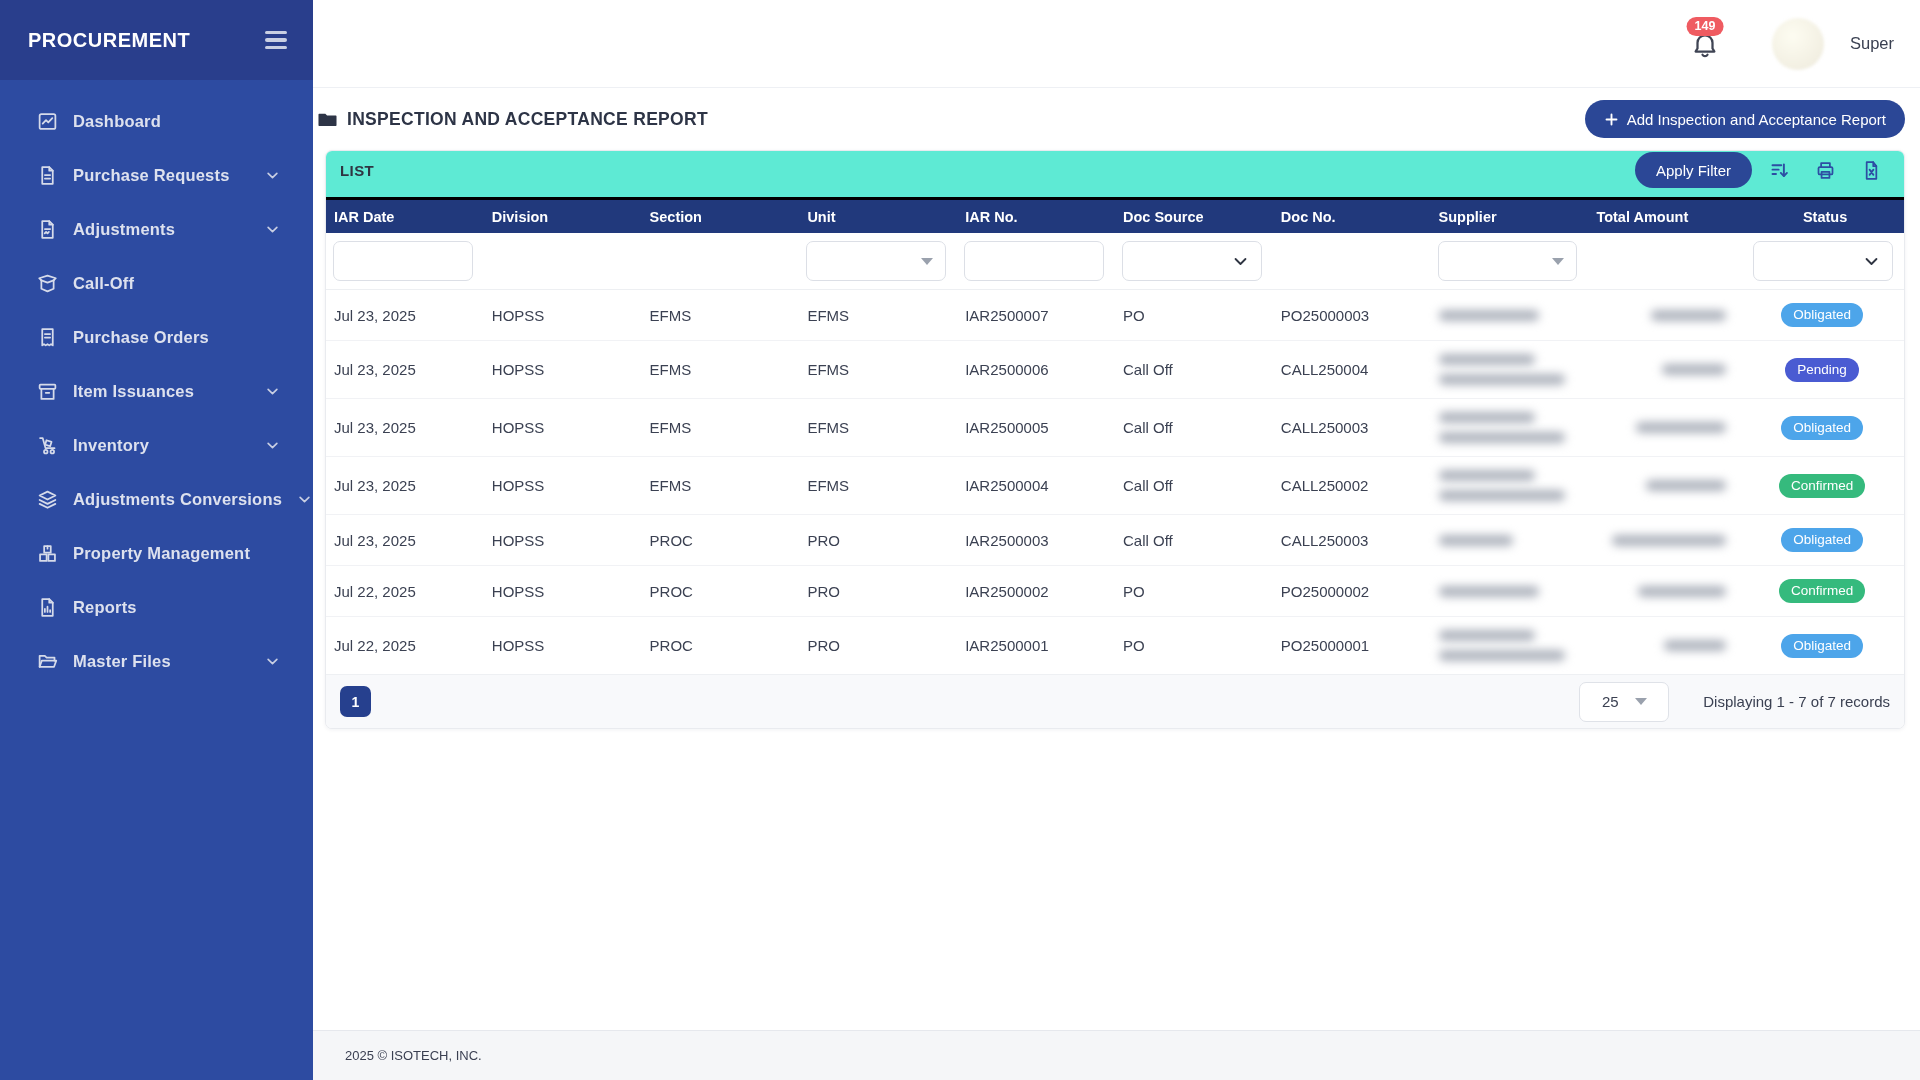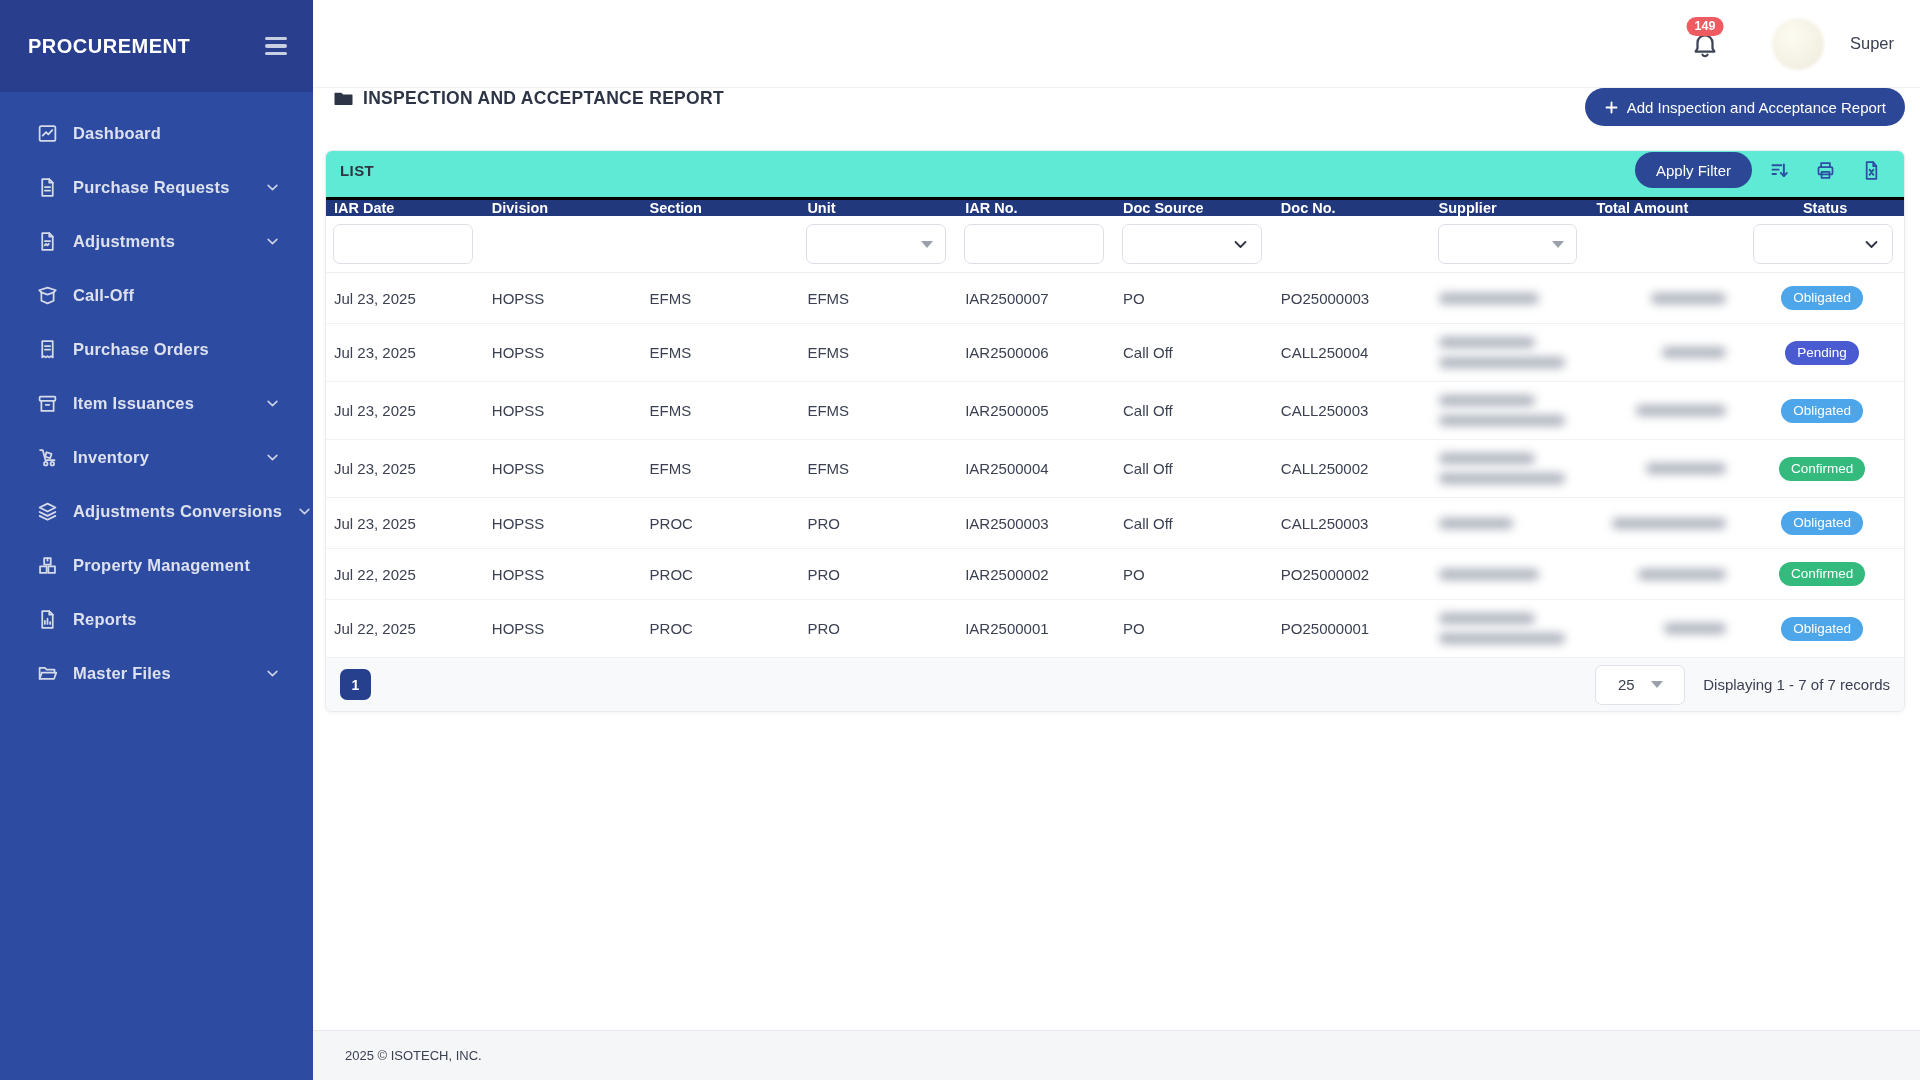--- a/index.html
+++ b/index.html
@@ -1,21 +1,21 @@
 <!DOCTYPE html>
 <html><head>
 <meta charset="utf-8">
 <style>
   * { margin:0; padding:0; box-sizing:border-box; }
   html,body { width:1920px; height:1080px; font-family:"Liberation Sans", sans-serif; background:#fff; overflow:hidden; }
   .app { display:flex; width:1920px; height:1080px; }
 
   
   .sidebar { width:313px; min-width:313px; height:1080px; background:#2d4ba1; display:flex; flex-direction:column; }
-  .sidebar-header { height:92px; background:#293e8c; display:flex; align-items:center; justify-content:space-between; padding:0 26px 0 28px; }
+  .sidebar-header { height:80px; background:#293e8c; display:flex; align-items:center; justify-content:space-between; padding:0 26px 0 28px; }
   .brand { color:#fff; font-size:20px; font-weight:800; letter-spacing:.5px; }
   .hamburger { display:flex; flex-direction:column; gap:4px; cursor:pointer; }
   .hamburger i { display:block; width:22px; height:3.5px; background:#c9cfe3; border-radius:2px; }
   .sidebar-nav { padding-top:14px; display:flex; flex-direction:column; }
   .nav-item { position:relative; height:54px; margin:0 13px; border-radius:10px; display:flex; align-items:center; gap:15px; padding:0 20px 0 24px; color:#dde1ee; cursor:pointer; }
   .nav-item.active { background:rgba(10,18,52,0.30); }
   .nav-item .nico { width:21px; height:21px; flex:0 0 21px; color:#d6dbea; display:flex; align-items:center; }
   .nav-item .nico svg { width:21px; height:21px; }
   .nav-item .nlabel { font-size:16.5px; font-weight:700; letter-spacing:.2px; white-space:nowrap; }
   .nav-item .chev { margin-left:auto; color:#c9cfe3; display:flex; }
@@ -25,39 +25,39 @@
   .main { flex:1; display:flex; flex-direction:column; background:#fff; }
   .topbar { height:88px; min-height:88px; border-bottom:1px solid #eef0f4; display:flex; align-items:center; justify-content:flex-end; padding-right:26px; gap:26px; background:#fff; }
   .bell-wrap { position:relative; margin-right:26px; cursor:pointer; }
   .bell { color:#3f4454; display:flex; }
   .bell svg { width:30px; height:30px; }
   .nbadge { position:absolute; top:-12px; left:50%; transform:translateX(-50%); background:#ef5b61; color:#fff; font-size:12.5px; font-weight:700; padding:3px 8px 4px; border-radius:999px; line-height:1; }
   .avatar { width:52px; height:52px; border-radius:50%; background:radial-gradient(circle at 40% 35%, #fdfcf1, #f2efe2 70%, #ecebe2); filter:blur(1.5px); }
   .username { font-size:16.5px; color:#3b4152; font-weight:500; }
 
   
-  .page-head { height:62px; min-height:62px; display:flex; align-items:flex-start; justify-content:space-between; padding:0 15px 0 20px; }
+  .page-head { height:62px; min-height:62px; display:flex; align-items:center; justify-content:space-between; padding:0 15px 0 4px; }
   .page-title-wrap { display:flex; align-items:center; gap:9px; color:#2d3446; }
   .page-title-wrap svg { width:21px; height:21px; }
   .page-title { font-size:17.5px; font-weight:700; letter-spacing:.3px; color:#2d3446; }
   .btn-pill { display:flex; align-items:center; gap:8px; background:#2b4796; color:#fff; border:none; border-radius:999px; font-family:inherit; font-size:15px; cursor:pointer; }
   .add-btn { height:38px; padding:0 19px; }
   .add-btn .plus svg { width:15px; height:15px; display:block; }
 
   
   .card { margin:0 15px 0 12px; border:1px solid #e9ebef; border-radius:7px; box-shadow:0 1px 4px rgba(20,30,60,.06); overflow:hidden; background:#fff; }
   .card-head { height:49px; background:#5eead4; border-bottom:3px solid #000000; display:flex; align-items:center; justify-content:space-between; padding:0 14px 8px 14px; }
   .card-title { font-size:15px; font-weight:700; color:#2f3542; letter-spacing:.4px; }
   .card-tools { display:flex; align-items:center; gap:8px; }
   .apply-btn { height:36px; padding:0 21px; font-weight:500; }
   .tool-btn { width:38px; height:38px; border:none; background:transparent; border-radius:50%; color:#2d4ea3; display:flex; align-items:center; justify-content:center; cursor:pointer; }
   .tool-btn svg { width:21px; height:21px; }
 
   .grid-row { display:grid; grid-template-columns:repeat(10,1fr); }
-  .thead { background:#21397c; height:16px; align-items:center; }
+  .thead { background:#21397c; height:33px; align-items:center; }
   .th { color:#fff; font-size:14.5px; font-weight:700; padding-left:8px; white-space:nowrap; }
   .th.center { text-align:center; padding-left:0; }
 
   .filter-row { height:57px; align-items:center; border-bottom:1px solid #edeff2; background:#fff; }
   .fcell { padding-left:7px; padding-right:11px; }
   .f-input, .f-select { width:100%; height:40px; border:1px solid #dcdfe6; border-radius:7px; background:#fff; position:relative; font-family:inherit; }
   .f-select { display:flex; align-items:center; justify-content:flex-end; padding-right:12px; cursor:pointer; }
   .tri { width:0; height:0; border-left:6px solid transparent; border-right:6px solid transparent; border-top:7px solid #9aa1ad; }
   .f-select.native { color:#2f3542; }
   .f-select.native svg { width:17px; height:17px; }
@@ -66,21 +66,21 @@
   .data-row:last-child { border-bottom:none; }
   .cell { padding:13px 6px 13px 8px; white-space:nowrap; }
   .cell.status { text-align:center; padding-left:0; }
   .badge { display:inline-block; padding:4px 12px 5px; border-radius:999px; color:#fff; font-size:13.5px; font-weight:500; }
   .bar { height:11px; border-radius:5px; background:#aeb3bd; filter:blur(5px); }
   .bar + .bar { margin-top:9px; }
   .amount-wrap { width:130px; display:flex; justify-content:flex-end; }
 
   .card-foot { height:54px; background:#f8f9fb; border-top:1px solid #eef0f3; display:flex; align-items:center; justify-content:space-between; padding:0 14px; }
   .page-btn { width:31px; height:31px; background:#26408e; border:none; border-radius:7px; color:#fff; font-size:14px; font-weight:700; font-family:inherit; cursor:pointer; }
-  .foot-right { display:flex; align-items:center; gap:18px; }
+  .foot-right { display:flex; align-items:center; gap:34px; }
   .size-select { width:90px; height:40px; border:1px solid #dfe2e8; border-radius:7px; background:#fff; display:flex; align-items:center; justify-content:center; gap:16px; font-size:15px; color:#3b4152; cursor:pointer; }
   .records { font-size:15px; color:#3b4152; }
 
   .footer { margin-top:auto; height:50px; min-height:50px; background:#f5f6f8; border-top:1px solid #e6e8ed; display:flex; align-items:center; padding-left:32px; font-size:13px; color:#3a3f51; }
 </style>
 </head>
 <body>
 
 <div class="app">
 

